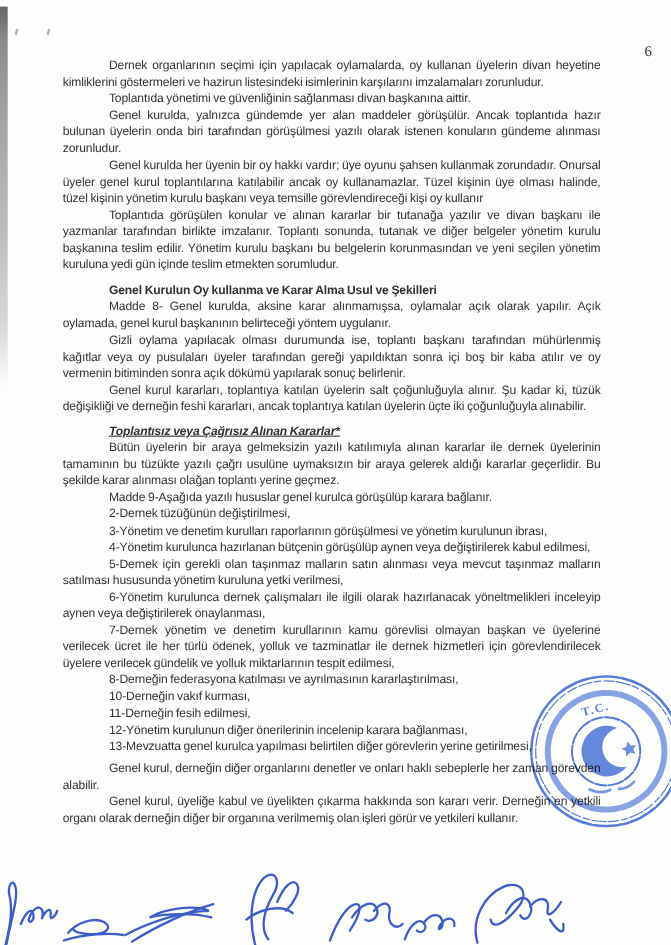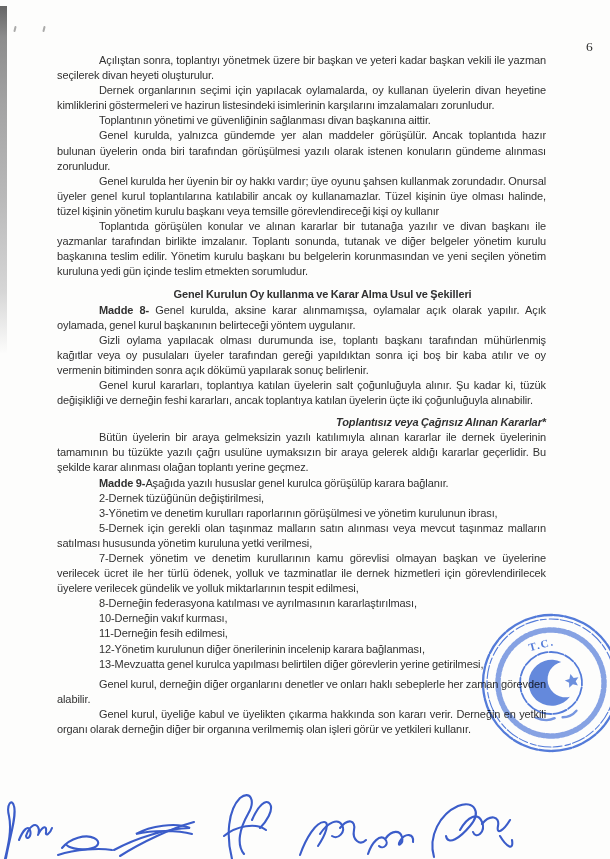--- a/index.html
+++ b/index.html
@@ -27,23 +27,23 @@
     font-size:13.5px;color:#2e2e2e;
     font-family:"Liberation Serif",serif;
   }
   .content{
     position:absolute;left:57px;top:53px;width:489px;
     font-size:11px;line-height:15.1px;
     letter-spacing:-0.1px;word-spacing:-0.5px;
     text-align:justify;
   }
   .block{ text-indent:42px; }
-  .block.h{ font-weight:bold; text-align:center; }
-  .block.hi{ font-weight:bold; font-style:italic; text-align:right; }
-  .run-b{font-weight:bold;}
+  .block.h{ font-weight:bold; text-align:left; }
+  .block.hi{ font-weight:bold; font-style:italic; text-decoration:underline; text-align:left; }
+  .run-b{font-weight:normal;}
   .stamp-wrap{
     position:absolute;left:476px;top:609px;width:150px;height:150px;
     opacity:.82;mix-blend-mode:multiply;
   }
   .stamp-wrap svg{display:block;}
   .signatures{
     position:absolute;left:0;top:770px;width:610px;height:89px;
     mix-blend-mode:multiply;
   }
 </style>
@@ -52,36 +52,37 @@
 
 <div class="page">
 
   <div class="edge-band"></div>
   <div class="tick t1"></div>
   <div class="tick t2"></div>
 
   <div class="page-number">6</div>
 
   <div class="content">
-      <div class="block p"><span>Açılıştan sonra, toplantıyı yönetmek üzere bir başkan ve yeteri kadar başkan vekili ile yazman seçilerek divan heyeti oluşturulur.</span></div>
       <div class="block p"><span>Dernek organlarının seçimi için yapılacak oylamalarda, oy kullanan üyelerin divan heyetine kimliklerini göstermeleri ve hazirun listesindeki isimlerinin karşılarını imzalamaları zorunludur.</span></div>
-      <div class="block p"><span>Toplantının yönetimi ve güvenliğinin sağlanması divan başkanına aittir.</span></div>
+      <div class="block p"><span>Toplantıda yönetimi ve güvenliğinin sağlanması divan başkanına aittir.</span></div>
       <div class="block p"><span>Genel kurulda, yalnızca gündemde yer alan maddeler görüşülür. Ancak toplantıda hazır bulunan üyelerin onda biri tarafından görüşülmesi yazılı olarak istenen konuların gündeme alınması zorunludur.</span></div>
       <div class="block p"><span>Genel kurulda her üyenin bir oy hakkı vardır; üye oyunu şahsen kullanmak zorundadır. Onursal üyeler genel kurul toplantılarına katılabilir ancak oy kullanamazlar. Tüzel kişinin üye olması halinde, tüzel kişinin yönetim kurulu başkanı veya temsille görevlendireceği kişi oy kullanır</span></div>
       <div class="block p"><span>Toplantıda görüşülen konular ve alınan kararlar bir tutanağa yazılır ve divan başkanı ile yazmanlar tarafından birlikte imzalanır.  Toplantı sonunda, tutanak ve diğer belgeler yönetim kurulu başkanına teslim edilir. Yönetim kurulu başkanı bu belgelerin korunmasından ve yeni seçilen yönetim kuruluna yedi gün içinde teslim etmekten sorumludur.</span></div>
       <div class="block h" style="margin-top: 8px;"><span>Genel Kurulun Oy kullanma ve Karar Alma Usul ve Şekilleri</span></div>
       <div class="block p"><span class="run-b">Madde 8-</span><span> Genel kurulda, aksine karar alınmamışsa, oylamalar açık olarak yapılır. Açık oylamada, genel kurul başkanının belirteceği yöntem uygulanır.</span></div>
       <div class="block p"><span>Gizli oylama yapılacak olması durumunda ise, toplantı başkanı tarafından mühürlenmiş kağıtlar veya oy pusulaları üyeler tarafından gereği yapıldıktan sonra içi boş bir kaba atılır ve oy vermenin bitiminden sonra açık dökümü yapılarak sonuç belirlenir.</span></div>
       <div class="block p"><span>Genel kurul kararları, toplantıya katılan üyelerin salt çoğunluğuyla alınır. Şu kadar ki, tüzük değişikliği ve derneğin feshi kararları, ancak toplantıya katılan üyelerin üçte iki çoğunluğuyla alınabilir.</span></div>
       <div class="block hi" style="margin-top: 7px;"><span>Toplantısız veya Çağrısız Alınan Kararlar*</span></div>
       <div class="block p"><span>Bütün üyelerin bir araya gelmeksizin yazılı katılımıyla alınan kararlar ile dernek üyelerinin tamamının bu tüzükte yazılı çağrı usulüne uymaksızın bir araya gelerek aldığı kararlar geçerlidir.   Bu şekilde karar alınması olağan toplantı yerine geçmez.</span></div>
       <div class="block p"><span class="run-b">Madde 9-</span><span>Aşağıda yazılı hususlar genel kurulca görüşülüp karara bağlanır.</span></div>
       <div class="block p"><span>2-Dernek tüzüğünün değiştirilmesi,</span></div>
       <div class="block p"><span>3-Yönetim ve denetim kurulları raporlarının görüşülmesi ve yönetim kurulunun ibrası,</span></div>
+      <div class="block p"><span>4-Yönetim kurulunca hazırlanan bütçenin görüşülüp aynen veya değiştirilerek kabul edilmesi,</span></div>
       <div class="block p"><span>5-Dernek için gerekli olan taşınmaz malların satın alınması veya mevcut taşınmaz malların satılması hususunda yönetim kuruluna yetki verilmesi,</span></div>
+      <div class="block p"><span>6-Yönetim kurulunca dernek çalışmaları ile ilgili olarak hazırlanacak yöneltmelikleri inceleyip aynen veya değiştirilerek onaylanması,</span></div>
       <div class="block p"><span>7-Dernek yönetim ve denetim kurullarının kamu görevlisi olmayan başkan ve üyelerine verilecek ücret ile her türlü ödenek, yolluk ve tazminatlar ile dernek hizmetleri için görevlendirilecek üyelere verilecek gündelik ve yolluk miktarlarının tespit edilmesi,</span></div>
       <div class="block p"><span>8-Derneğin federasyona katılması ve ayrılmasının kararlaştırılması,</span></div>
       <div class="block p"><span>10-Derneğin vakıf kurması,</span></div>
       <div class="block p"><span>11-Derneğin fesih edilmesi,</span></div>
       <div class="block p"><span>12-Yönetim kurulunun diğer önerilerinin incelenip karara bağlanması,</span></div>
       <div class="block p"><span>13-Mevzuatta genel kurulca yapılması belirtilen diğer görevlerin yerine getirilmesi,</span></div>
       <div class="block p" style="margin-top: 5px;"><span>Genel kurul,  derneğin diğer organlarını denetler ve onları haklı sebeplerle her zaman görevden alabilir.</span></div>
       <div class="block p"><span>Genel kurul, üyeliğe kabul ve üyelikten çıkarma hakkında son kararı verir. Derneğin en yetkili organı olarak derneğin diğer bir organına verilmemiş olan işleri görür ve yetkileri kullanır.</span></div>
     </div>
 

